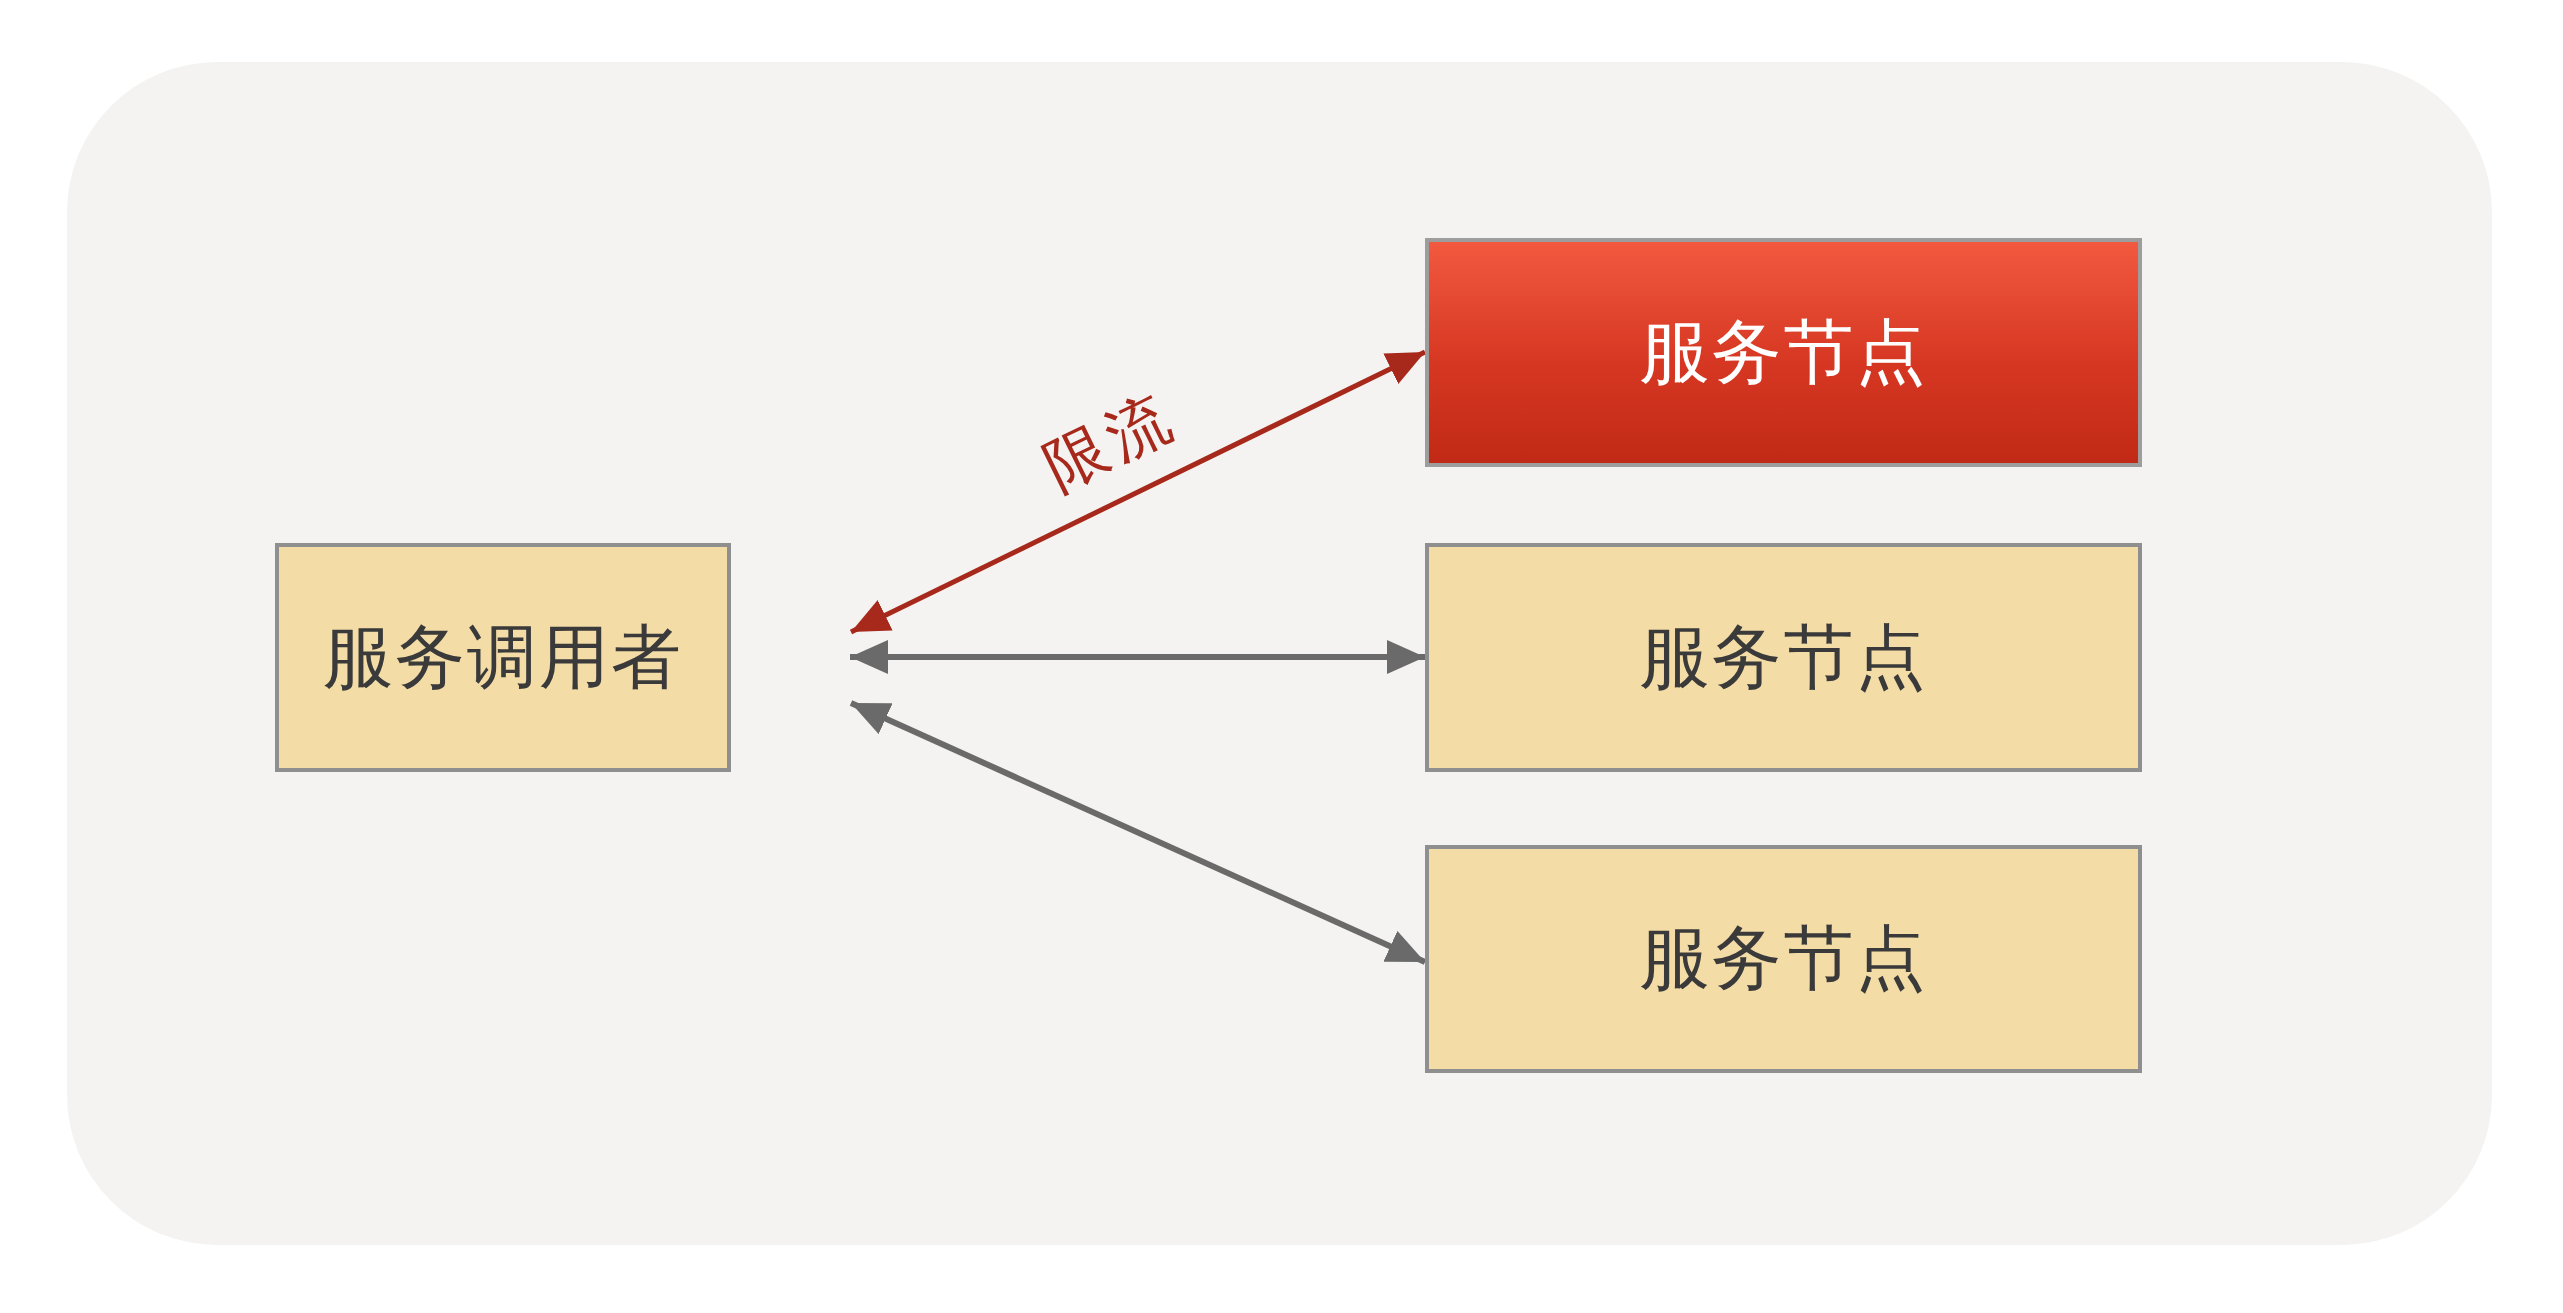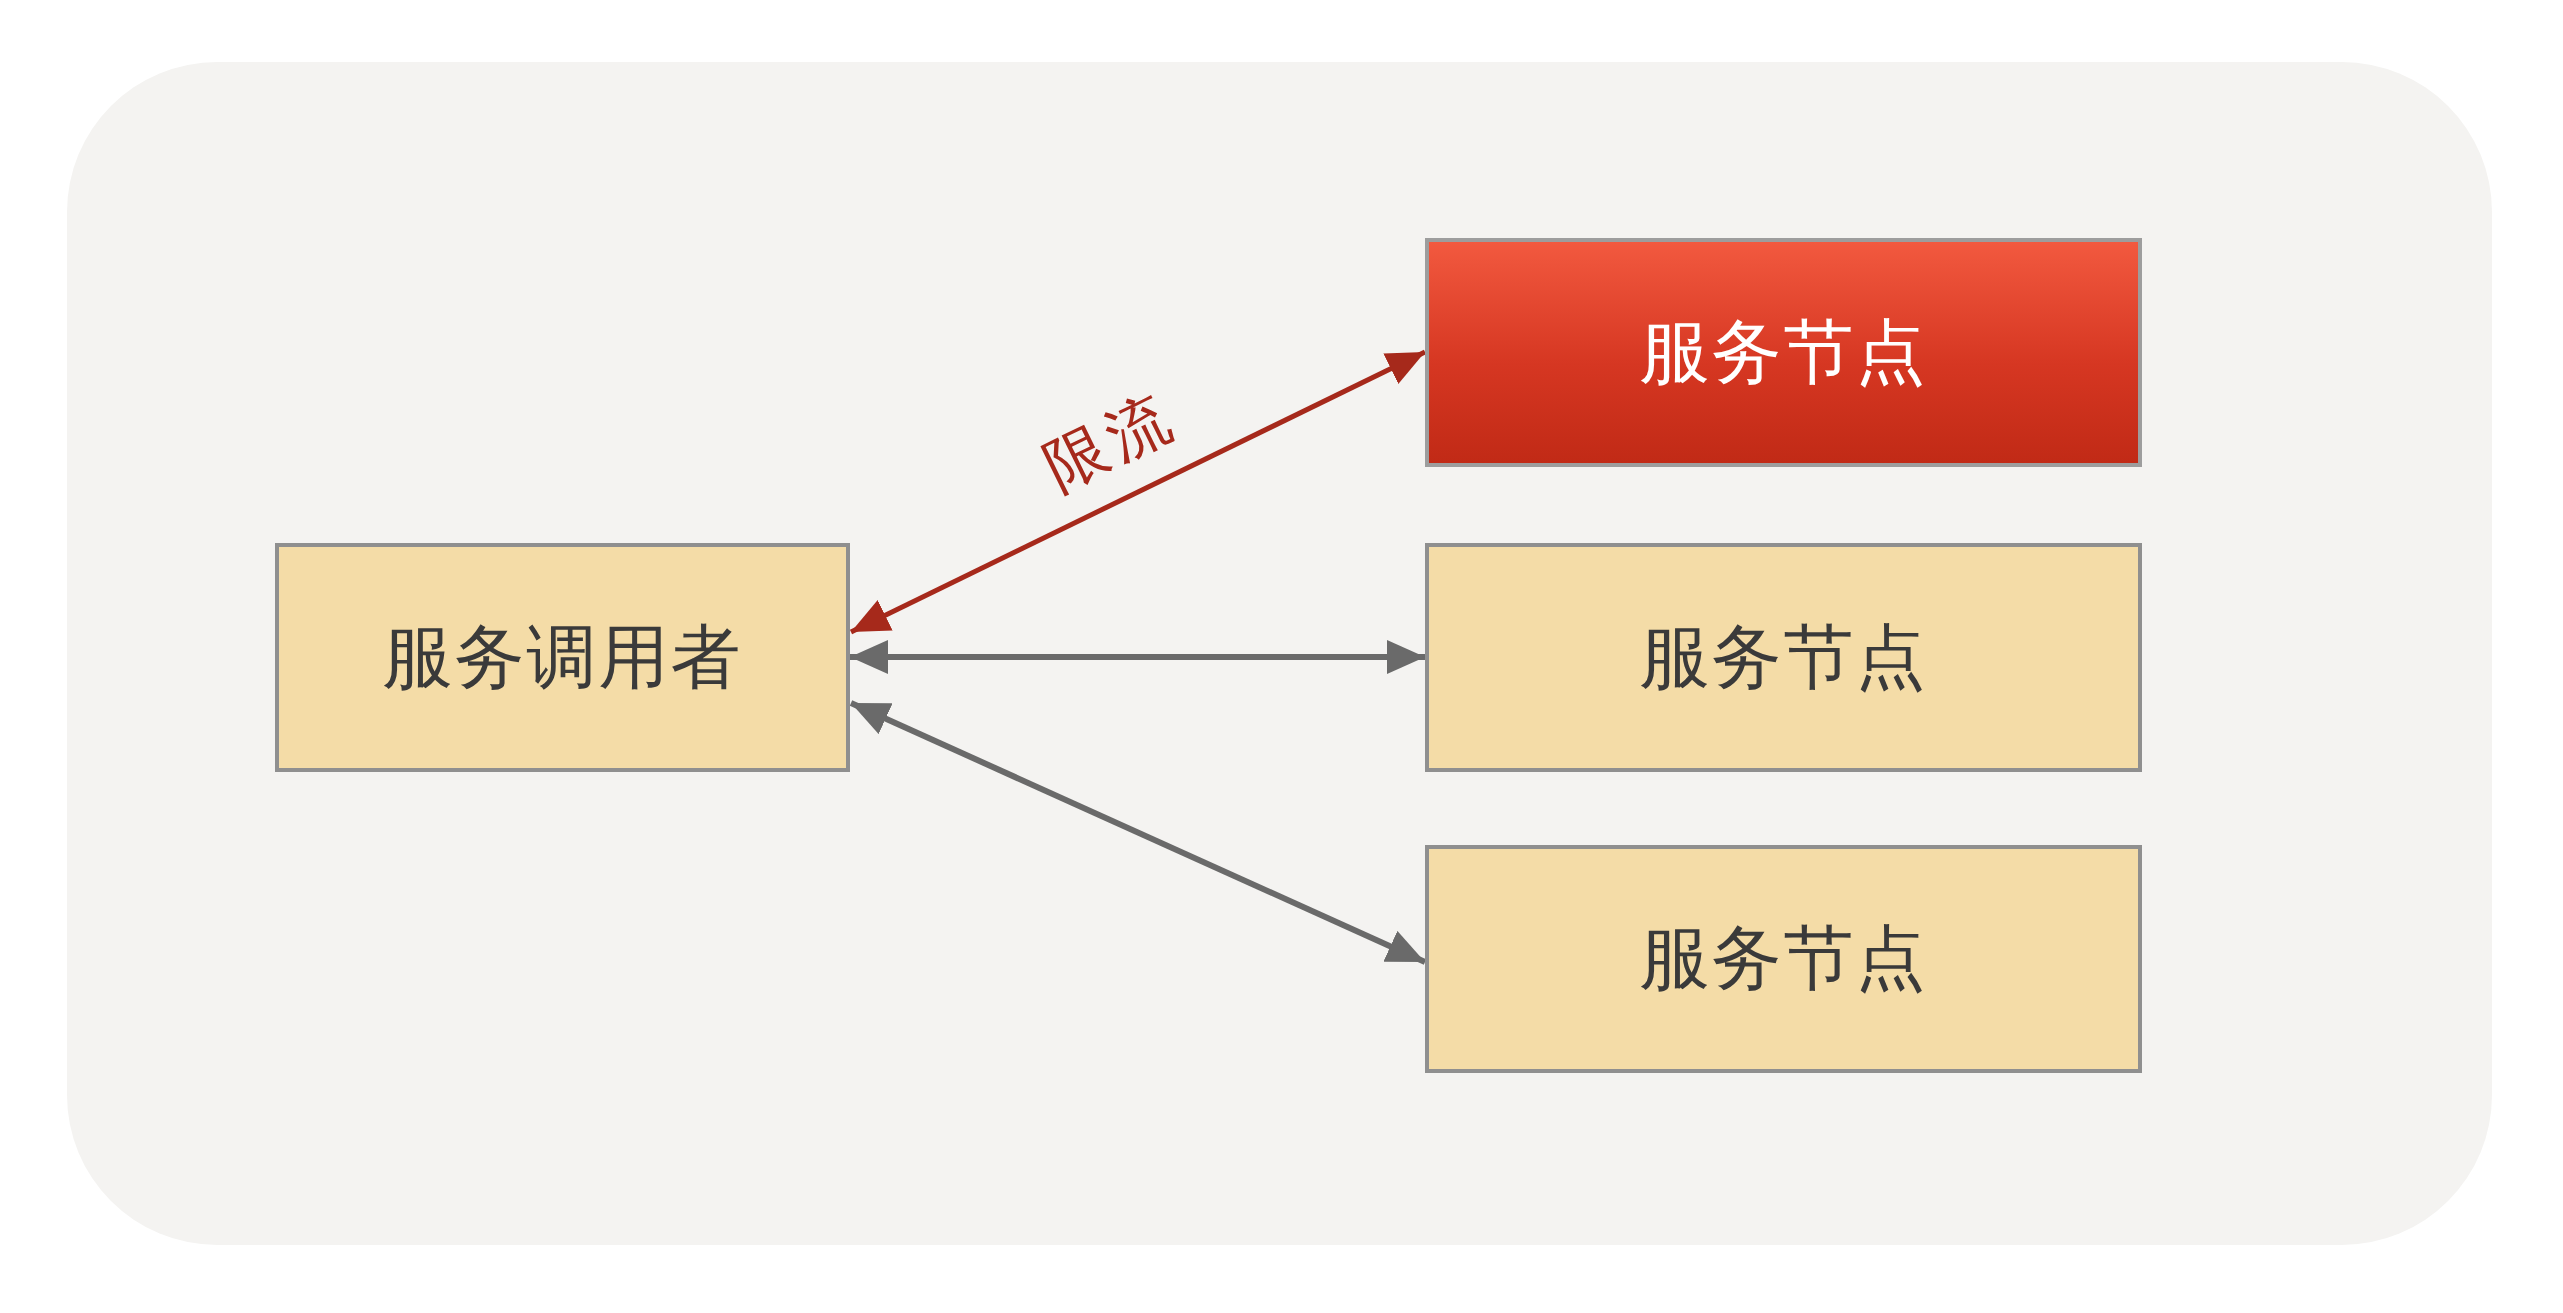--- a/index.html
+++ b/index.html
@@ -38,21 +38,21 @@
     display: flex;
     align-items: center;
     justify-content: center;
     border: 4px solid var(--node-border, #8f8f8f);
     background: var(--node-fill, #f4dca7);
     color: var(--node-text, #3a3a3a);
     font-size: 70px;
     letter-spacing: 2px;
     white-space: nowrap;
   }
-  .node-caller   { left: 275px;  top: 543px; width: 575px; height: 229px; }
+  .node-caller   { left: 275px;  top: 543px; width: 456px; height: 229px; }
   .node-limited  {
     left: 1425px; top: 238px; width: 717px; height: 229px;
     background: linear-gradient(180deg,
       var(--limited-node-top, #f2593f) 0%,
       var(--limited-node-mid, #d63722) 55%,
       var(--limited-node-bottom, #c12a16) 100%);
     color: var(--limited-node-text, #ffffff);
     border-color: #9d9d9d;
   }
   .node-mid      { left: 1425px; top: 543px; width: 717px; height: 229px; }

